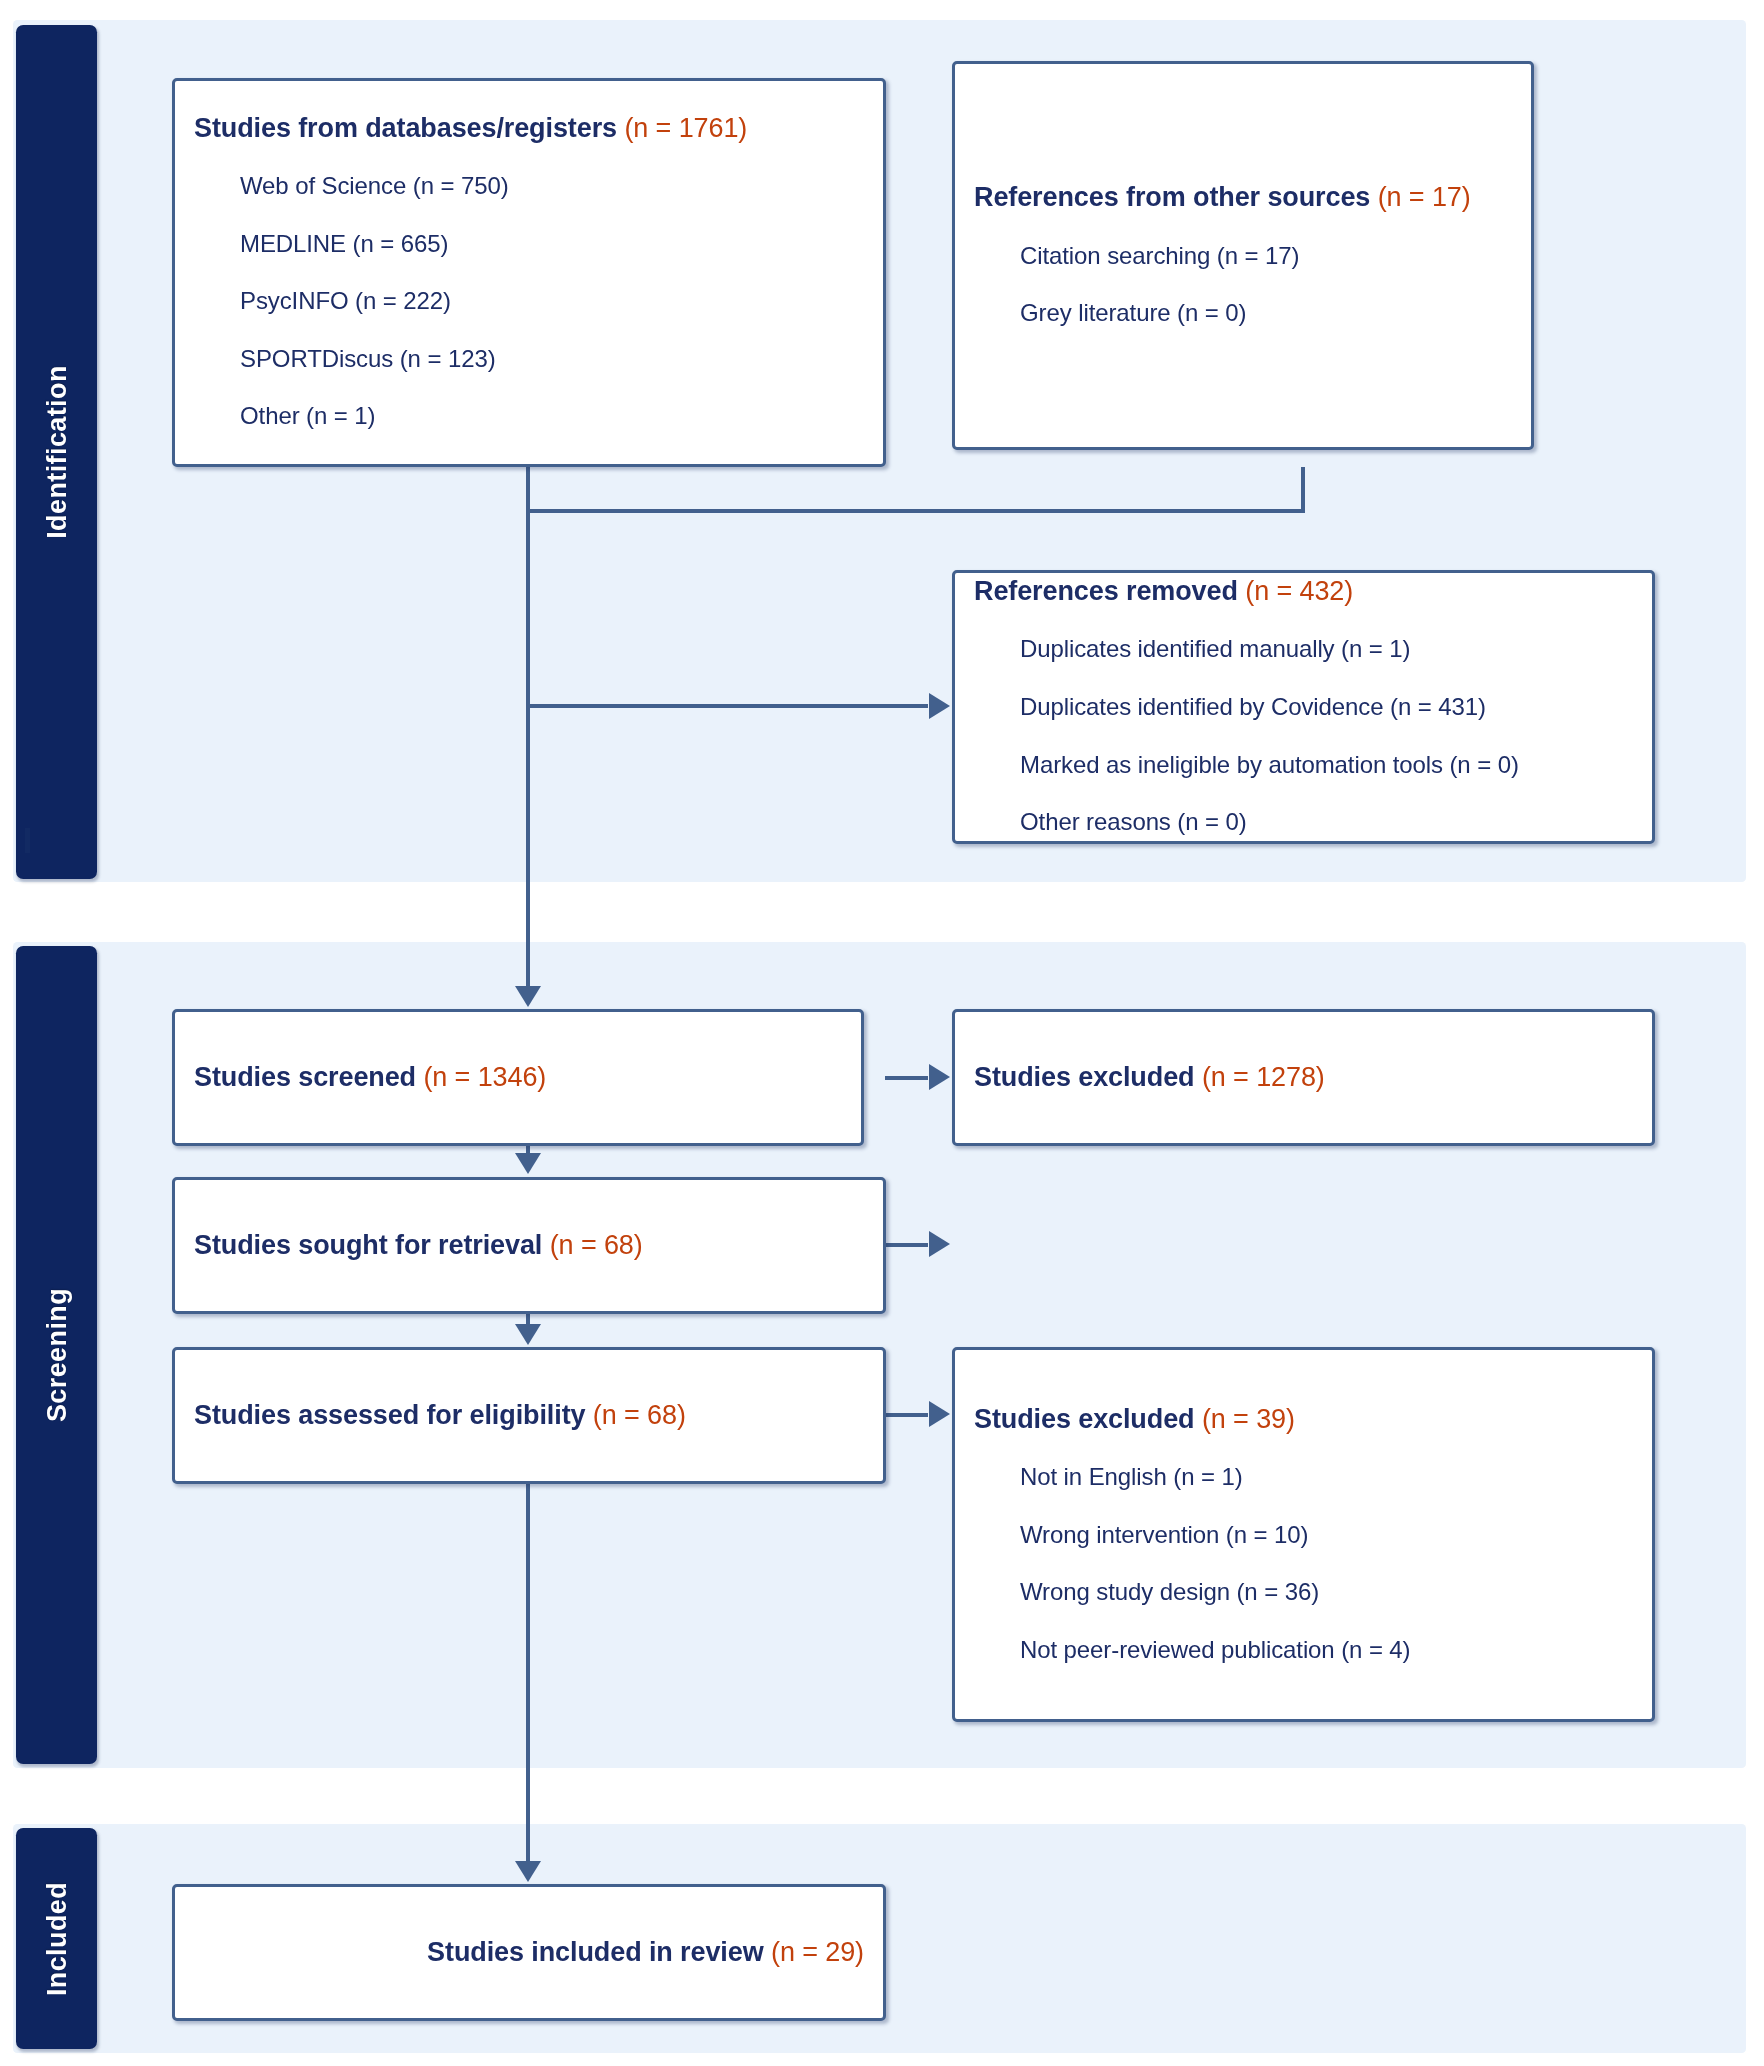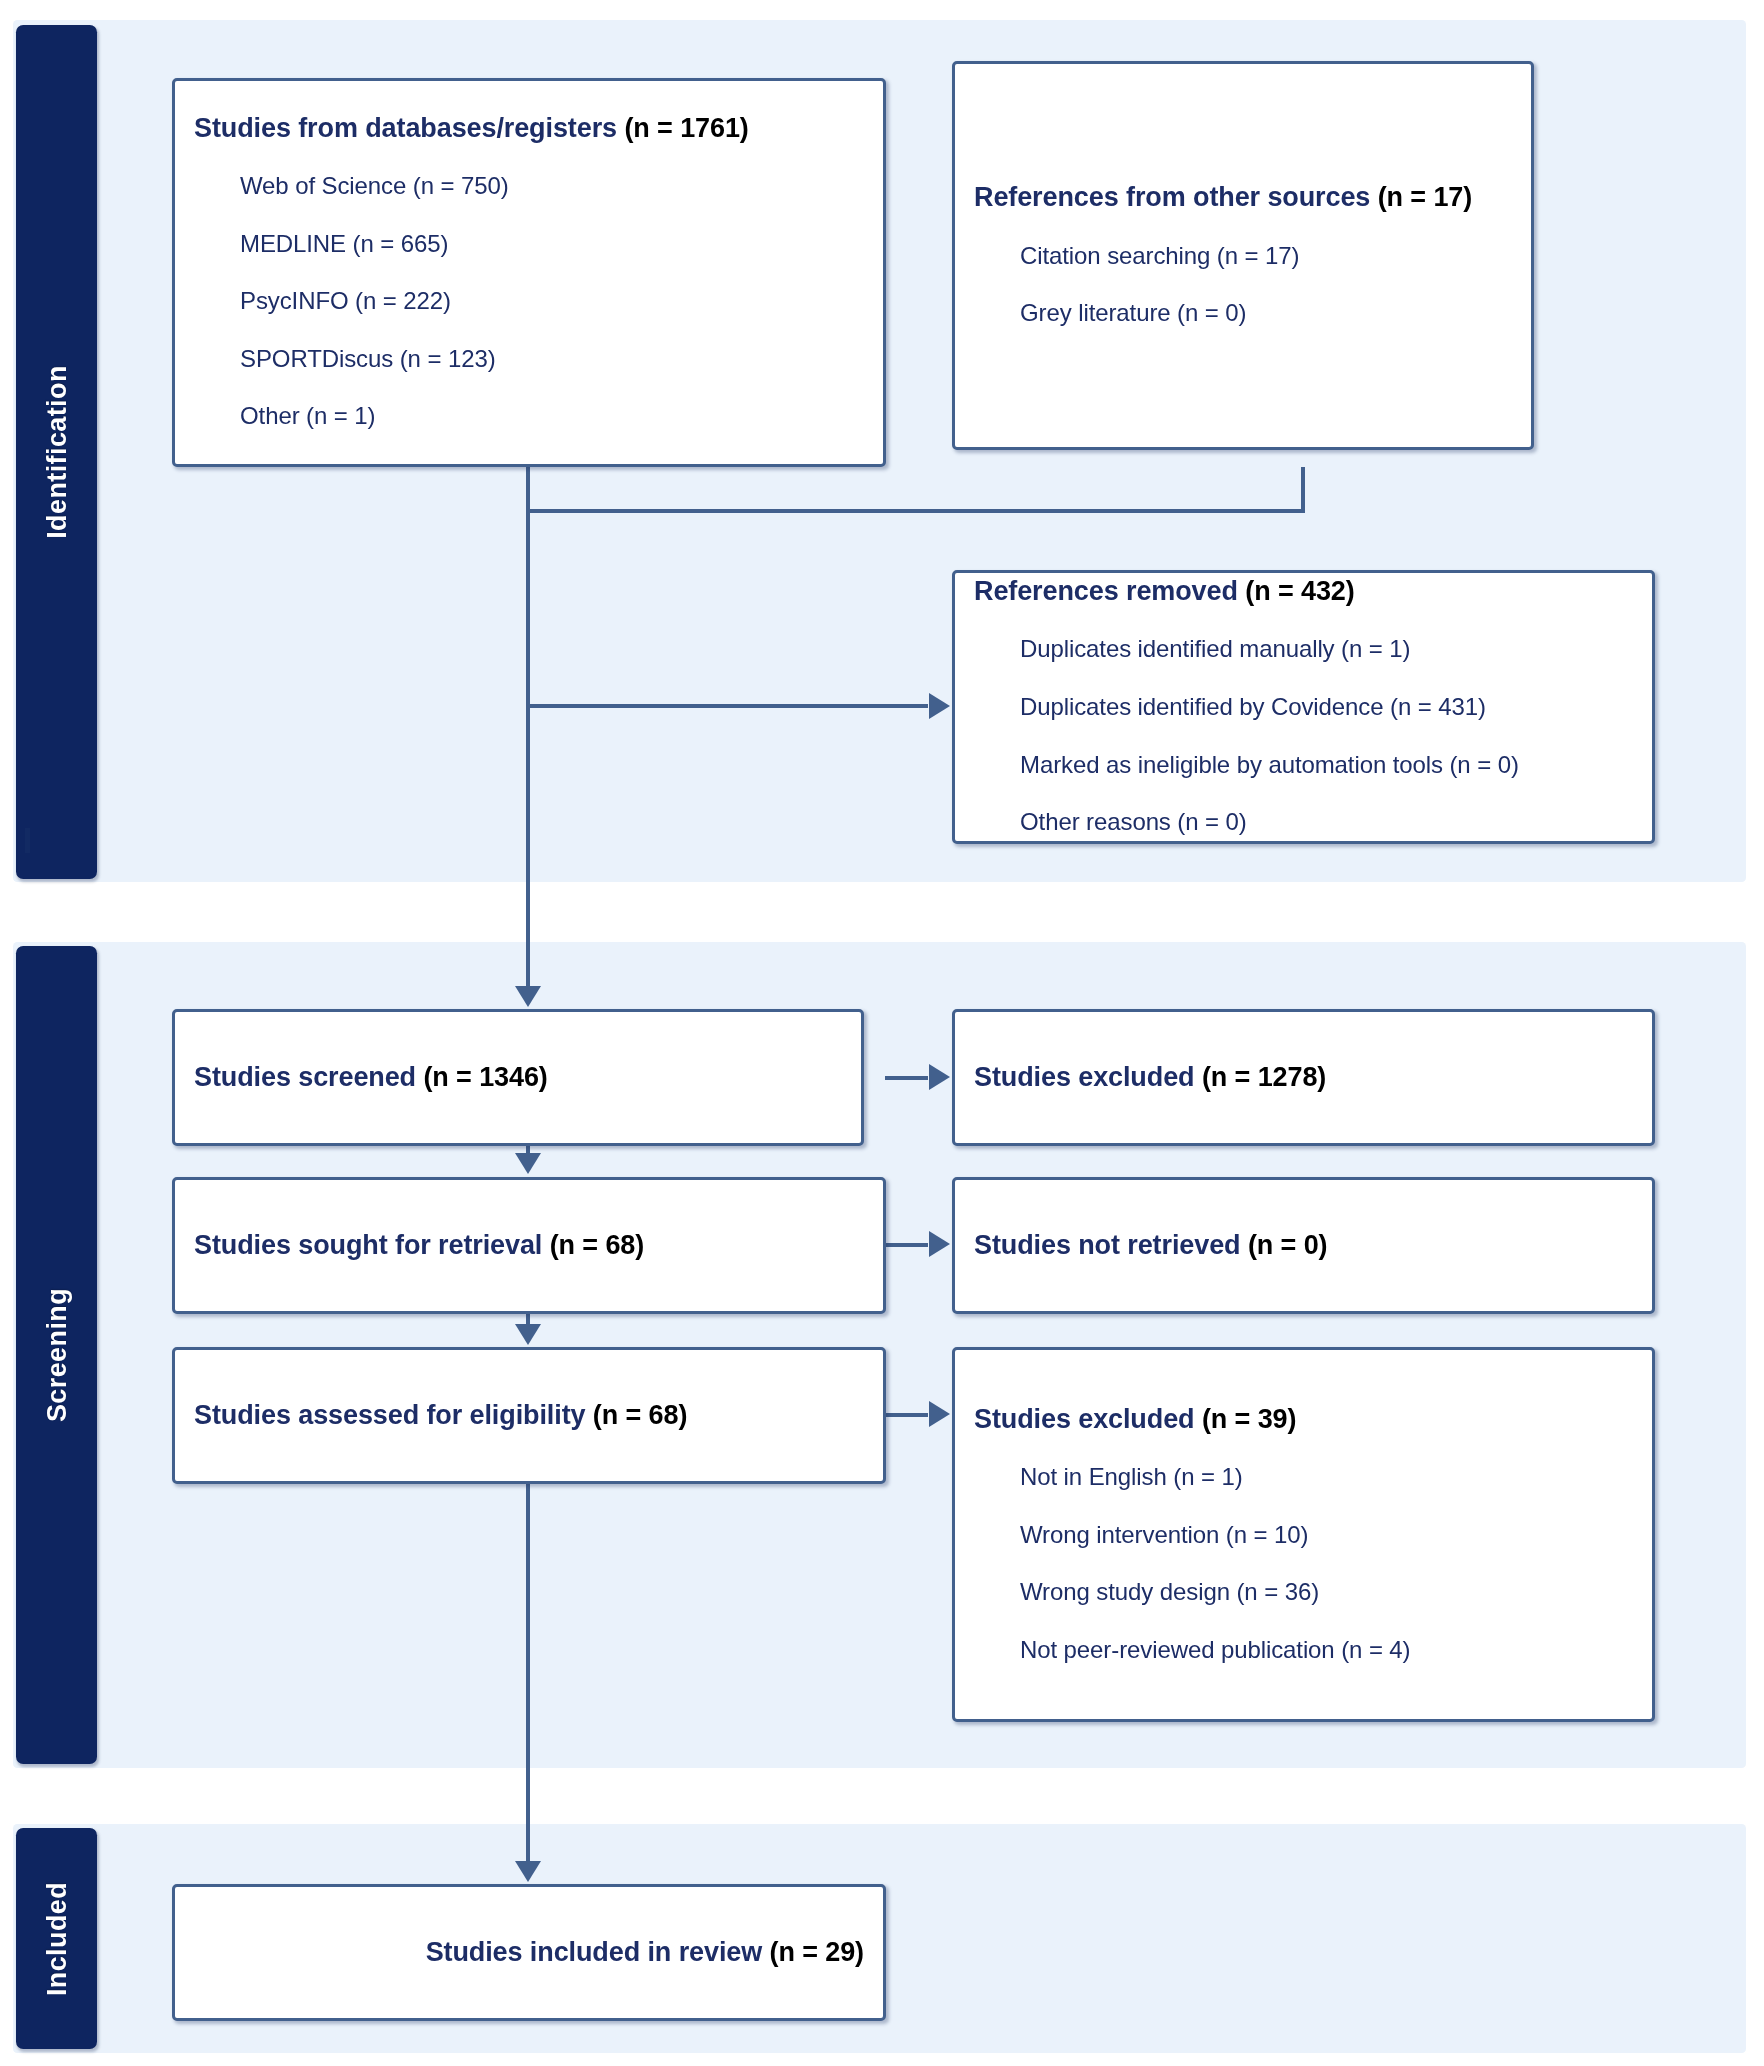--- a/index.html
+++ b/index.html
@@ -36,21 +36,21 @@
   .box{
     position:absolute;background:#ffffff;border:3.6px solid #42608d;border-radius:5px;
     box-shadow:2.2px 2.9px 3.6px rgba(30,50,95,.30);
     box-sizing:border-box;display:flex;align-items:center;
   }
   .box .content{padding:0 19px;width:100%;}
   .ttl{
     font-size:27px;color:#1d2d66;font-weight:600;line-height:1.30;
     letter-spacing:-0.1px;white-space:nowrap;
   }
-  .ttl .n{color:#000000;font-weight:bold;}
+  .ttl .n{color:#c2410c;font-weight:normal;}
   .sub{
     margin-left:46px;margin-top:23px;font-size:24px;color:#1d2d66;
     line-height:1.44;letter-spacing:-0.1px;white-space:nowrap;
   }
 
   
   #box-databases       {left:172px; top:78px; width:714px;  height:389px;}
   #box-other-sources   {left:952px;top:61px; width:582px;  height:389px;}
   #box-refs-removed    {left:952px;top:570px; width:703px;  height:274px;}
   
@@ -172,25 +172,20 @@
       <div class="ttl"><span>Studies excluded </span><span class="n">(n = 1278)</span></div>
     </div>
   </div>
 
   <div class="box" id="box-sought">
     <div class="content">
       <div class="ttl"><span>Studies sought for retrieval </span><span class="n">(n = 68)</span></div>
     </div>
   </div>
 
-  <div class="box" id="box-not-retrieved">
-    <div class="content">
-      <div class="ttl"><span>Studies not retrieved </span><span class="n">(n = 0)</span></div>
-    </div>
-  </div>
 
   <div class="box" id="box-assessed">
     <div class="content">
       <div class="ttl"><span>Studies assessed for eligibility </span><span class="n">(n = 68)</span></div>
     </div>
   </div>
 
   <div class="box" id="box-excluded-elig">
     <div class="content">
       <div class="ttl"><span>Studies excluded </span><span class="n">(n = 39)</span></div>

